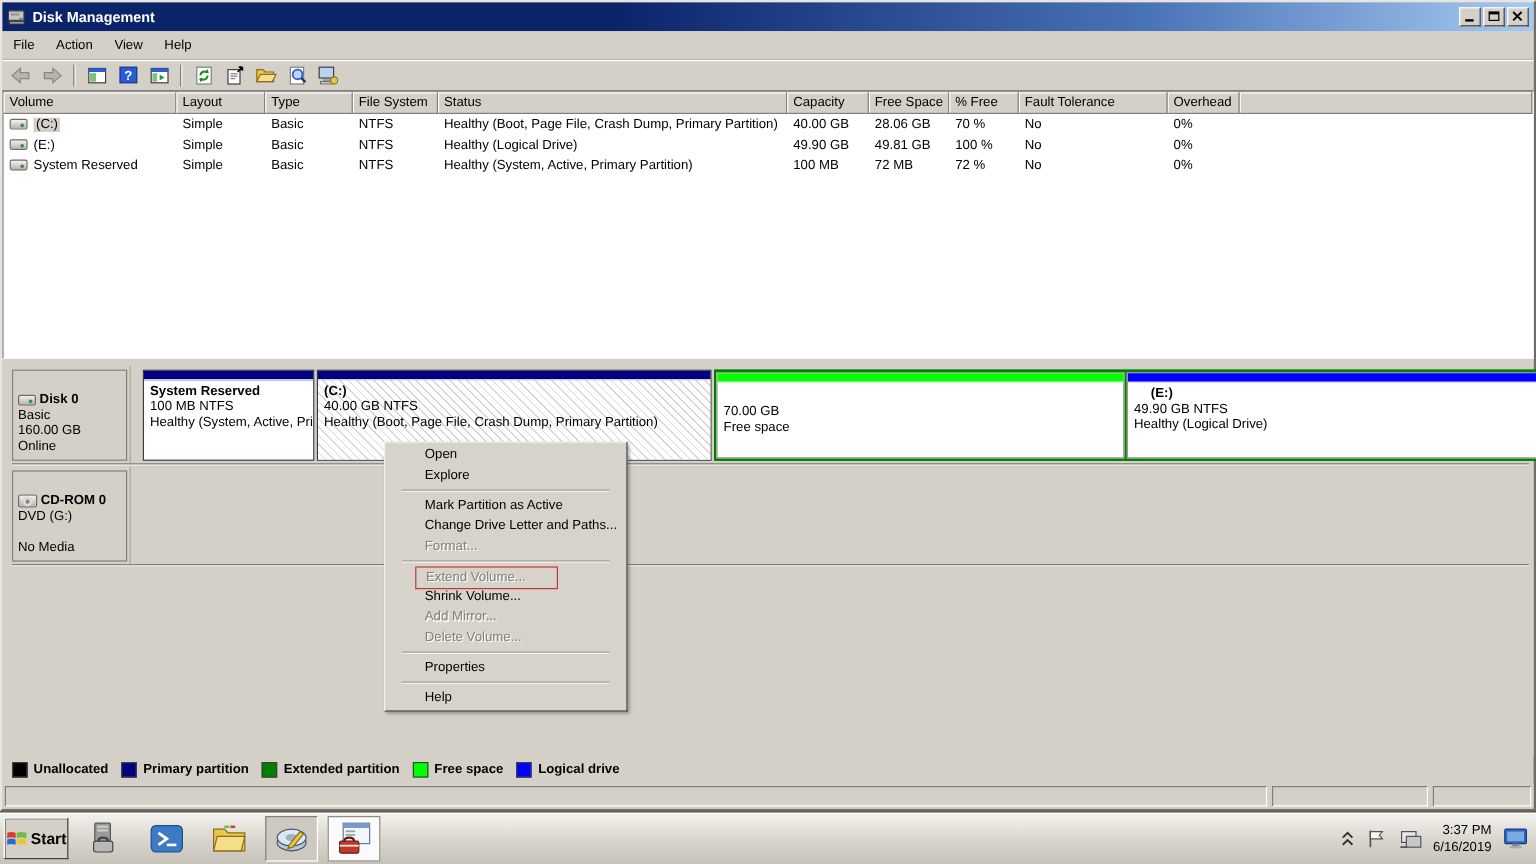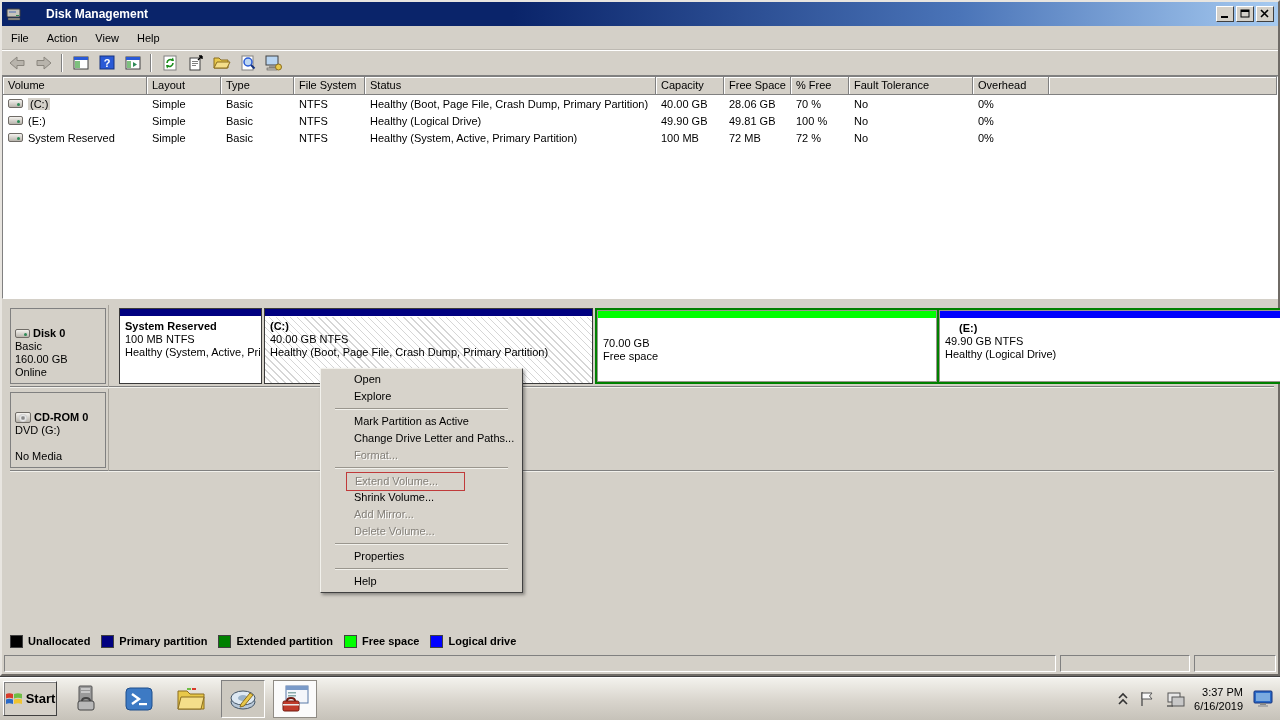--- a/index.html
+++ b/index.html
@@ -4,21 +4,21 @@
 <style>
   * { margin:0; padding:0; box-sizing:border-box; }
   html,body { width:1280px; height:720px; overflow:hidden;
     font-family:"Liberation Sans", sans-serif; font-size:11px; color:#000; background:#D4D0C8; }
 
   
   #window { position:absolute; left:0; top:0; width:1280px; height:676px;
     background:#D4D0C8; border:2px solid; border-color:#E8E5E0 #6F6B66 #6F6B66 #E8E5E0; }
   #titlebar { position:absolute; left:0; top:0; width:1276px; height:24px;
     background:linear-gradient(90deg,#0A246A 0%,#0A246A 40%,#4A74B8 75%,#A6CAF0 100%);
-    display:flex; align-items:center; padding:0 4px; color:#fff;gap:19px; }
+    display:flex; align-items:center; padding:0 4px; color:#fff; }
   #titlebar .title { font-weight:bold; font-size:12px; margin-left:5px; }
   .winbtns { margin-left:auto; display:flex; gap:2px; }
   .winbtn { width:18px; height:16px; background:#D4D0C8; border:1px solid;
     border-color:#fff #404040 #404040 #fff; display:flex; align-items:center; justify-content:center; }
   .winbtn svg { display:block; }
 
   #menubar { position:absolute; left:0; top:24px; width:1276px; height:24px;
     background:#D4D0C8; display:flex; align-items:center; border-bottom:1px solid #BDB9B2; }
   .menu-item { padding:3px 9px; cursor:default; }
 
@@ -28,21 +28,21 @@
   .tool-btn { width:23px; height:22px; display:flex; align-items:center; justify-content:center; }
   .tool-sep { width:2px; height:18px; border-left:1px solid #808080; border-right:1px solid #fff; margin:0 3px; }
 
   
   #listview { position:absolute; left:0; top:74px; width:1276px; height:223px;
     background:#fff; border:1px solid; border-color:#808080 #fff #fff #808080; }
   .lv-header { display:flex; height:18px; background:#D4D0C8; }
   .hcell { border-right:1px solid #808080; border-bottom:1px solid #808080;
     box-shadow:1px 1px 0 #fff inset; padding:2px 0 0 5px; white-space:nowrap; overflow:hidden; }
   .c0{width:144px;} .c1{width:74px;} .c2{width:73px;} .c3{width:71px;} .c4{width:291px;}
-  .c5{width:68px;} .c6{width:67px;} .c7{width:58px;} .c8{width:124px;} .c9{width:76px;} .cf{flex:1;}
+  .c5{width:68px;} .c6{width:67px;} .c7{width:58px;} .c8{width:124px;} .c9{width:60px;} .cf{flex:1;}
   .lv-row { display:flex; height:17px; align-items:center; }
   .bcell { padding-left:5px; white-space:nowrap; overflow:hidden; }
   .vol-cell { display:flex; align-items:center; gap:5px; }
   .sel-label { background:#D4D0C8; padding:0 2px; }
   .drive-ico { width:15px; height:9px; border:1px solid #6F6B66; border-radius:2px;
     background:linear-gradient(#F4F2EE,#B8B4AC); position:relative; flex:none; }
   .drive-ico::after { content:""; position:absolute; right:2px; top:3px; width:3px; height:3px;
     background:#2E8B57; border-radius:50%; }
 
   

